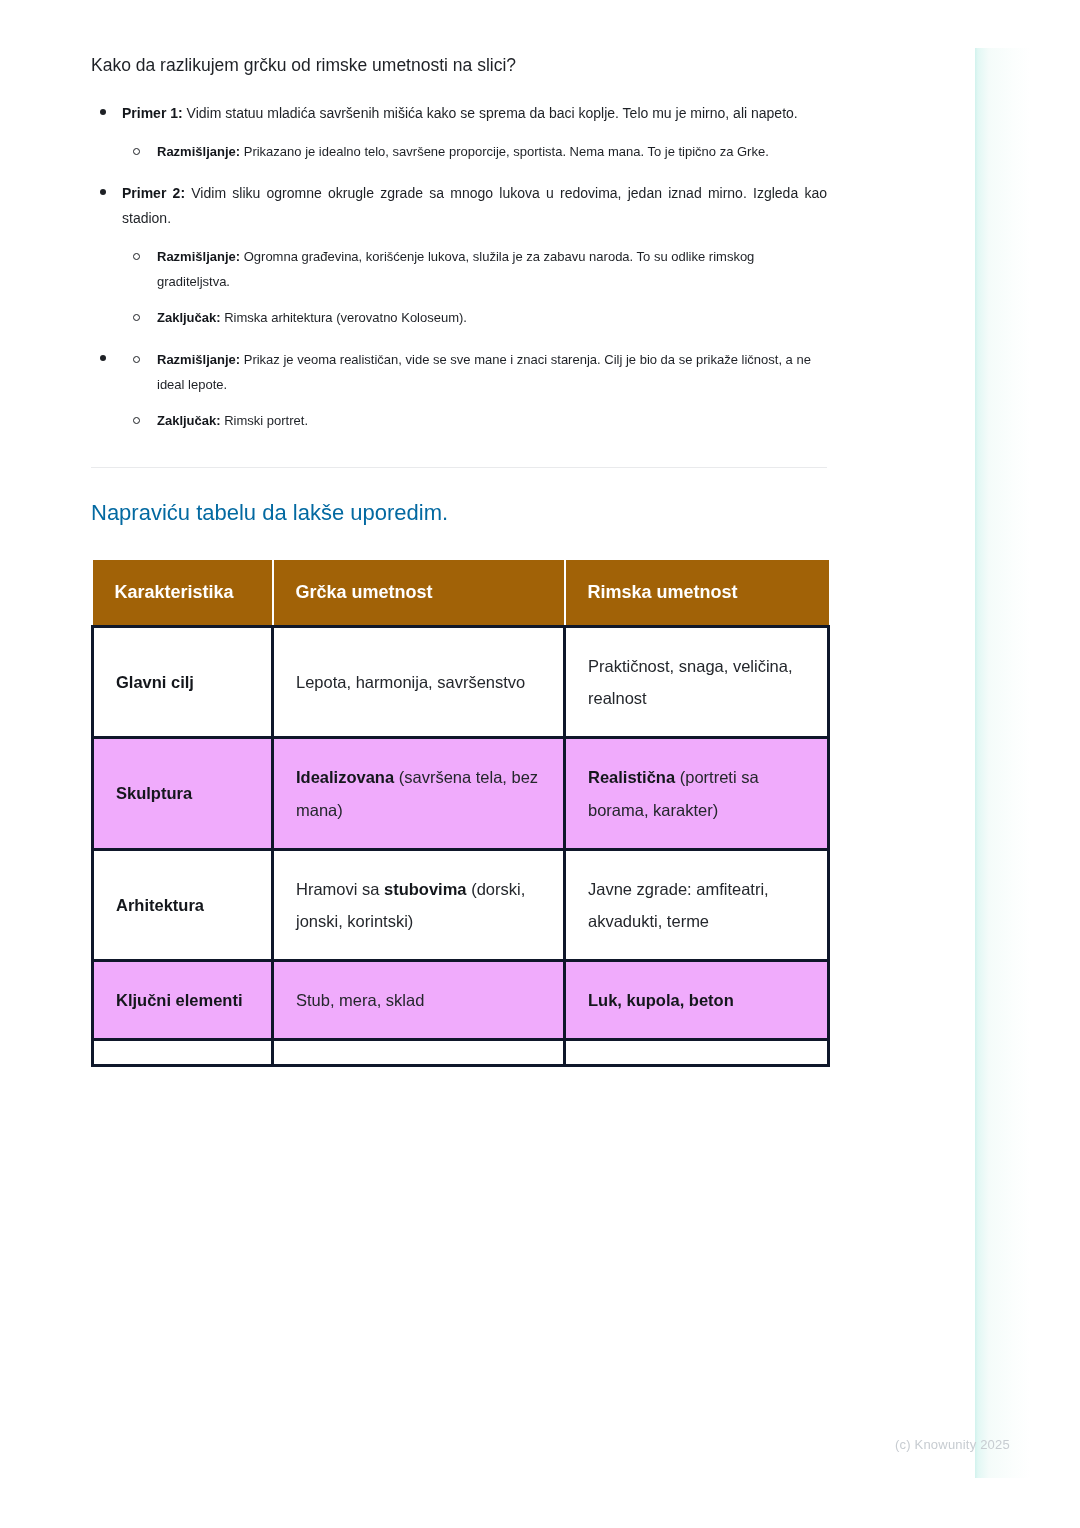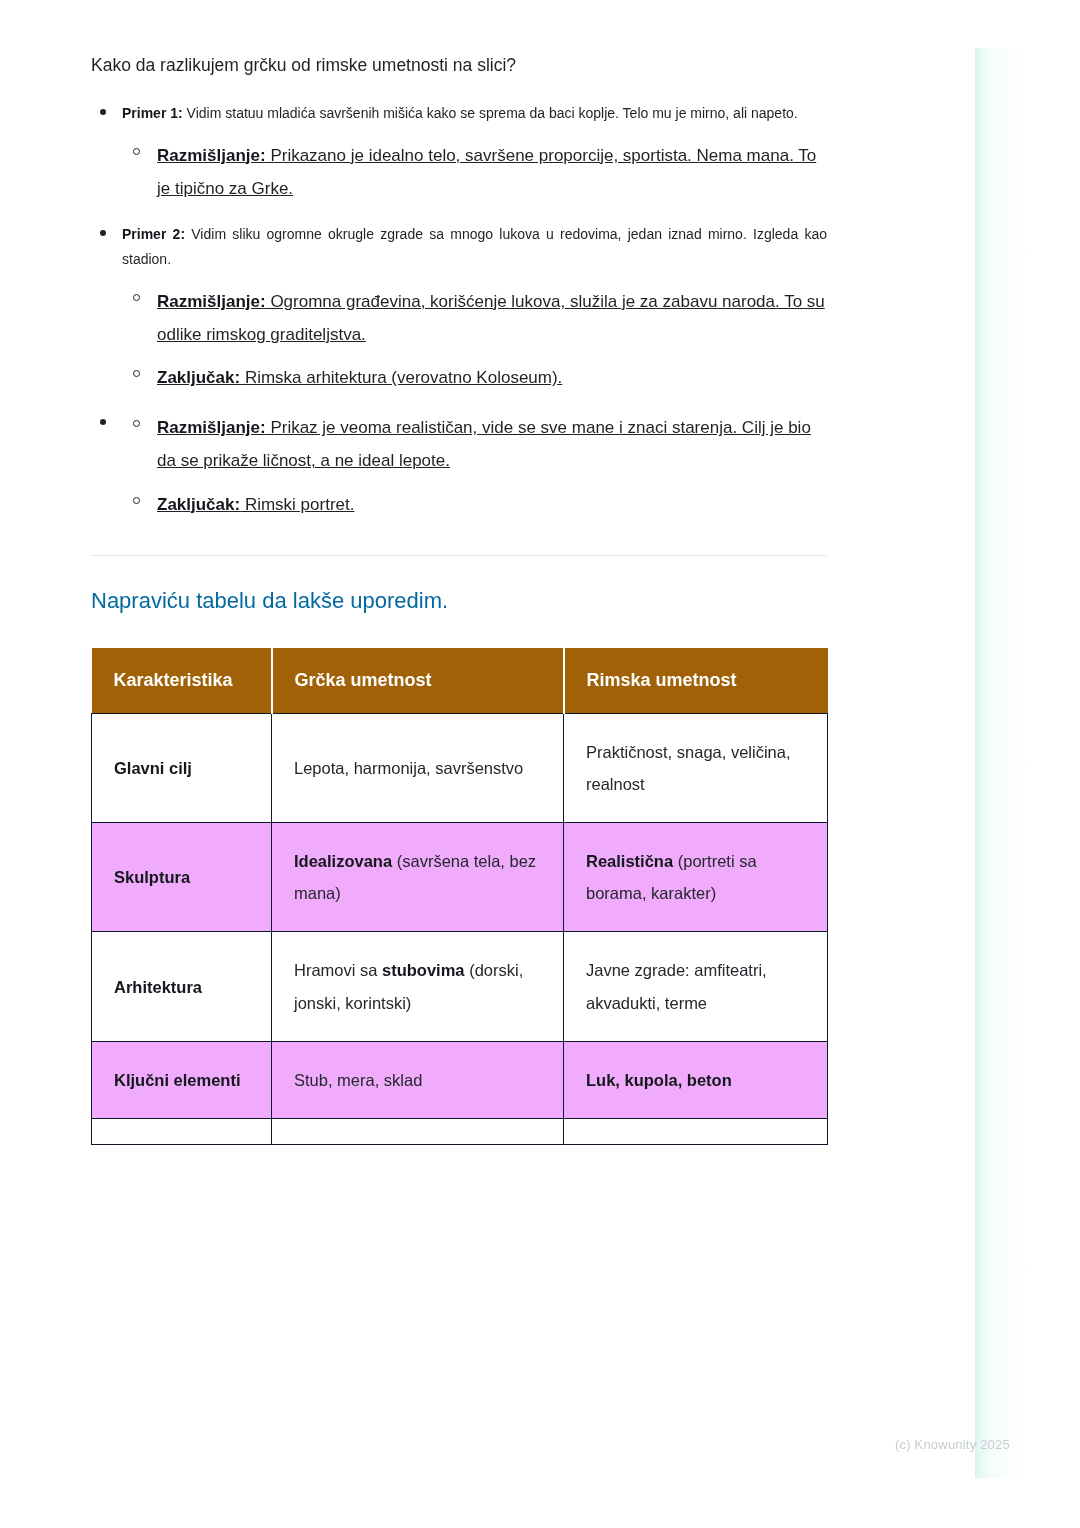--- a/index.html
+++ b/index.html
@@ -68,26 +68,25 @@
     position: relative;
     padding-left: 35px;
     margin-bottom: 10px;
   }
   li.item2 > .bullet-o {
     position: absolute; left: 11px; top: 9px;
     width: 7px; height: 7px; border-radius: 50%;
     border: 1.4px solid #1e2126; background: transparent;
   }
   .p2 {
-    font-size: 17px;
+    font-size: 13px;
     line-height: 1.95;
     color: #1e2126;
     margin: 0;
     text-align: left;
-    text-decoration: underline;
   }
 
   .divider {
     height: 1px;
     background: #e9eaec;
     margin: 34px 0 28px 0;
     border: 0;
   }
 
   h2.section-title {
@@ -123,21 +122,21 @@
     font-size: 18px;
     font-weight: 700;
     text-align: left;
     padding: 22px 20px 22px 22px;
     border-right: 2px solid #ffffff;
     vertical-align: middle;
   }
   table.cmp thead th:last-child { border-right: 0; }
 
   table.cmp tbody td {
-    border: 1px solid #0f172a;
+    border: 3px solid #0f172a;
     padding: 22px 20px 22px 22px;
     vertical-align: middle;
     line-height: 1.95;
     color: #24272c;
   }
   table.cmp tbody tr.odd td { background: #ffffff; }
   table.cmp tbody tr.even td { background: #f0abfc; }
   table.cmp tbody td.k {
     font-weight: 700;
     color: #14171c;

